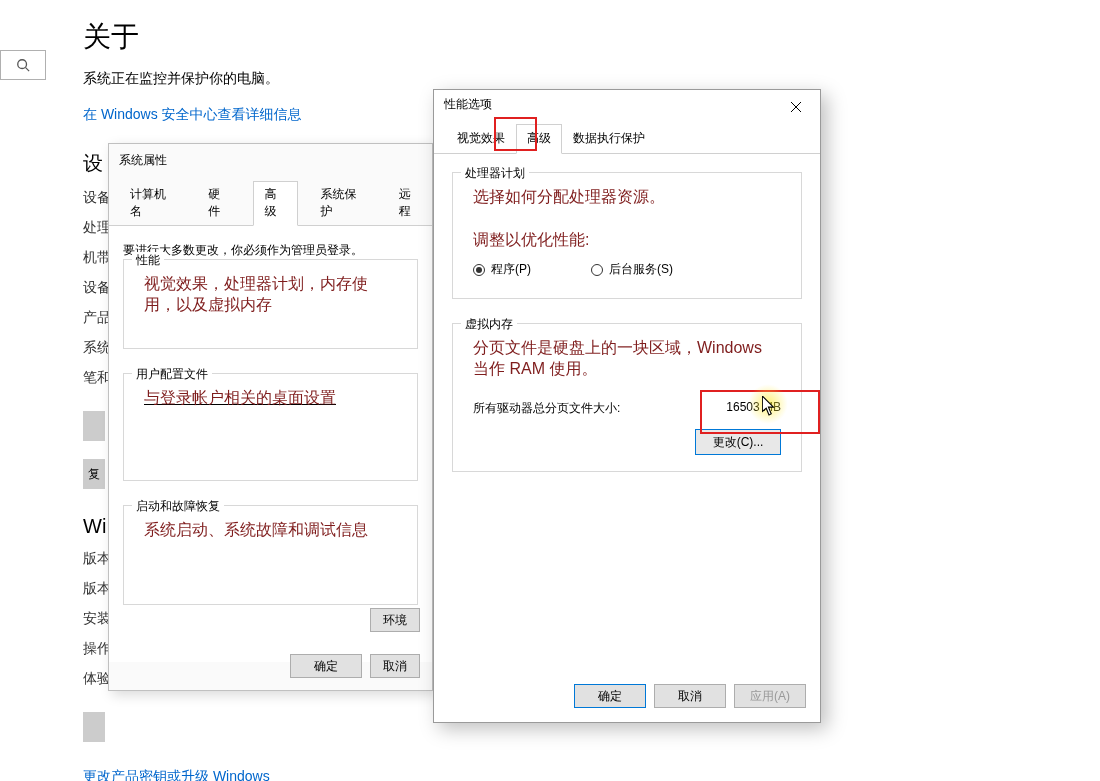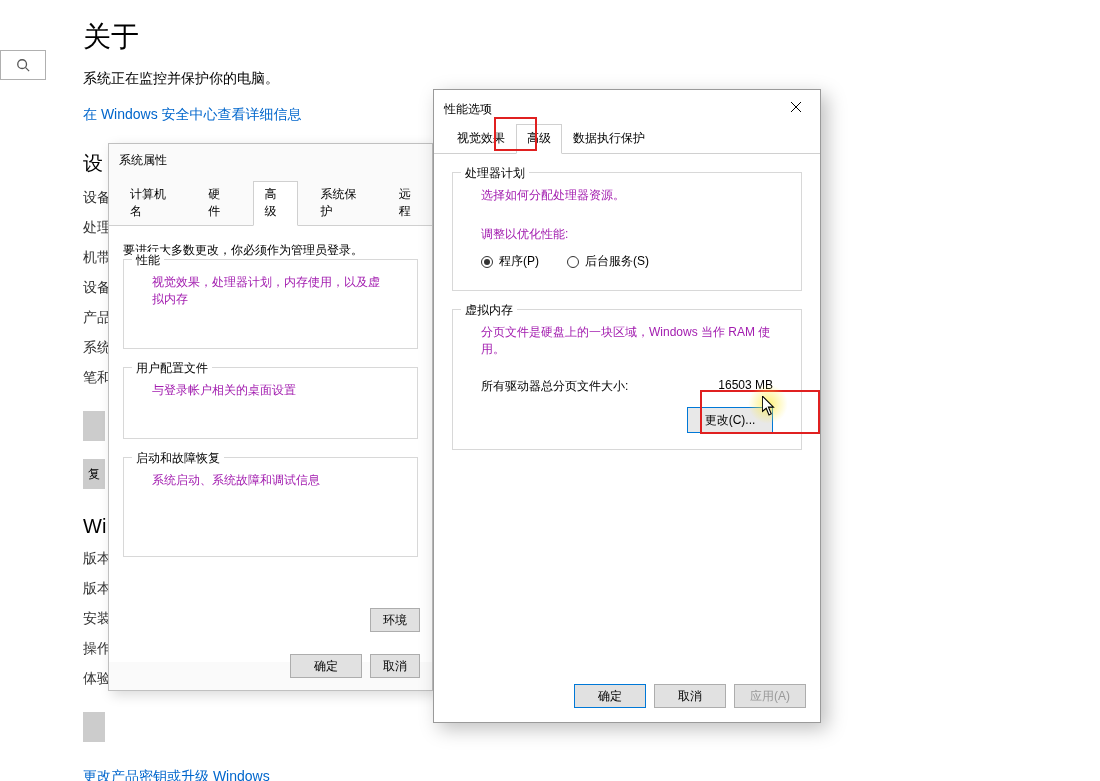--- a/index.html
+++ b/index.html
@@ -108,36 +108,36 @@
       padding: 16px 14px;
       background: #fff;
       height: calc(100% - 110px);
     }
     .admin-note {
       font-size: 12px;
       margin-bottom: 0;
     }
     .groupbox {
       border: 1px solid #d8d8d8;
-      padding: 10px 28px 14px;
-      margin-bottom: 18px;
+      padding: 10px 20px 14px;
+      margin-bottom: 24px;
       position: relative;
     }
     .groupbox .gb-title {
       position: absolute;
       top: -8px;
       left: 8px;
       background: #fff;
       padding: 0 4px;
       font-size: 12px;
     }
     .groupbox .gb-desc {
-      font-size: 12px;
+      font-size: 16px;
       margin-top: 4px;
-      color: #a21caf;
+      color: #7f1d1d;
     }
     .dlg-footer {
       position: absolute;
       bottom: 12px;
       right: 12px;
       display: flex;
       gap: 8px;
     }
     .btn {
       min-width: 72px;
@@ -164,21 +164,21 @@
       top: 89px;
       width: 388px;
       height: 634px;
       background: #fff;
       border: 1px solid #9a9a9a;
       box-shadow: 6px 6px 18px rgba(0,0,0,0.25);
     }
     .dlg-perf .titlebar {
       display: flex;
       justify-content: space-between;
-      align-items: flex-end;
+      align-items: flex-start;
       padding: 6px 8px 6px 10px;
     }
     .closebtn {
       width: 32px;
       height: 22px;
       display: flex;
       align-items: center;
       justify-content: center;
       cursor: pointer;
       font-size: 14px;
@@ -189,21 +189,21 @@
       padding-left: 12px;
       border-bottom: 1px solid #d0d0d0;
     }
     .perf-tabs .tab { padding: 5px 10px; }
 
     .perf-body {
       padding: 18px 18px;
     }
     .radio-row {
       display: flex;
-      gap: 28px;
+      gap: 60px;
       margin-top: 10px;
       align-items: center;
     }
     .radio-item {
       display: flex;
       align-items: center;
       gap: 6px;
       font-size: 12px;
     }
     .radio-dot {
@@ -325,21 +325,21 @@
     <div class="tab">远程</div>
   </div>
   <div class="dlg-body">
     <div class="admin-note">要进行大多数更改，你必须作为管理员登录。</div>
 
     <div class="groupbox" style="height:90px;">
       <div class="gb-title">性能</div>
       <div class="gb-desc">视觉效果，处理器计划，内存使用，以及虚拟内存</div>
     </div>
 
-    <div class="groupbox" style="height:72px;">
+    <div class="groupbox" style="height:108px;text-decoration:underline;">
       <div class="gb-title">用户配置文件</div>
       <div class="gb-desc">与登录帐户相关的桌面设置</div>
     </div>
 
     <div class="groupbox" style="height:100px;">
       <div class="gb-title">启动和故障恢复</div>
       <div class="gb-desc">系统启动、系统故障和调试信息</div>
     </div>
   </div>
 

